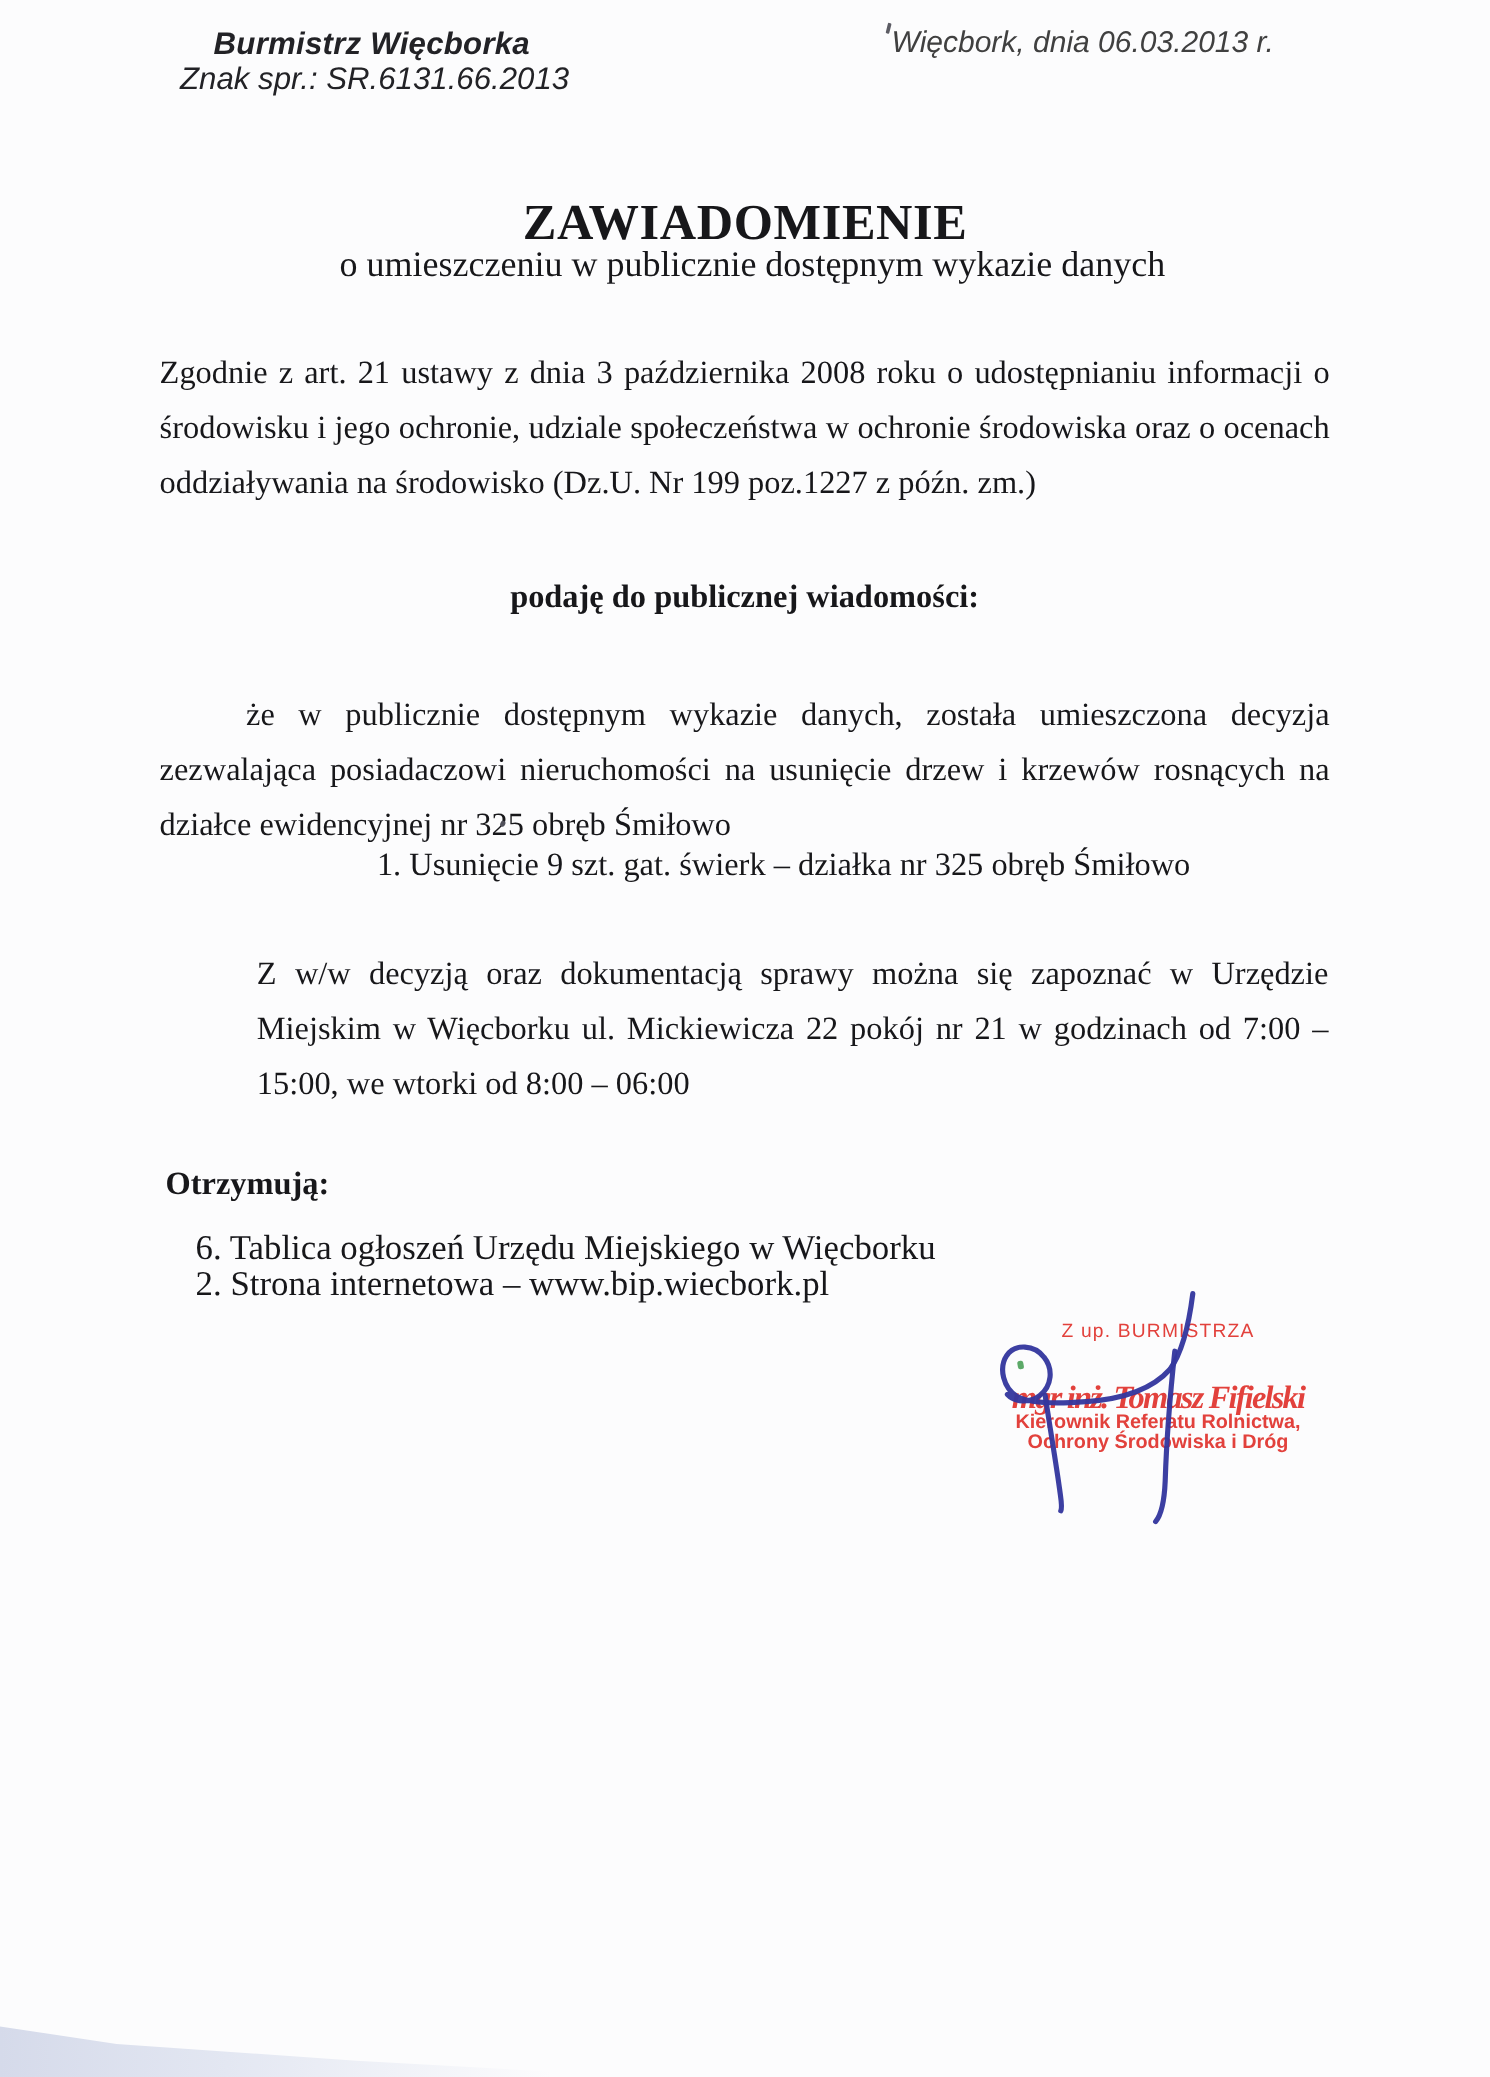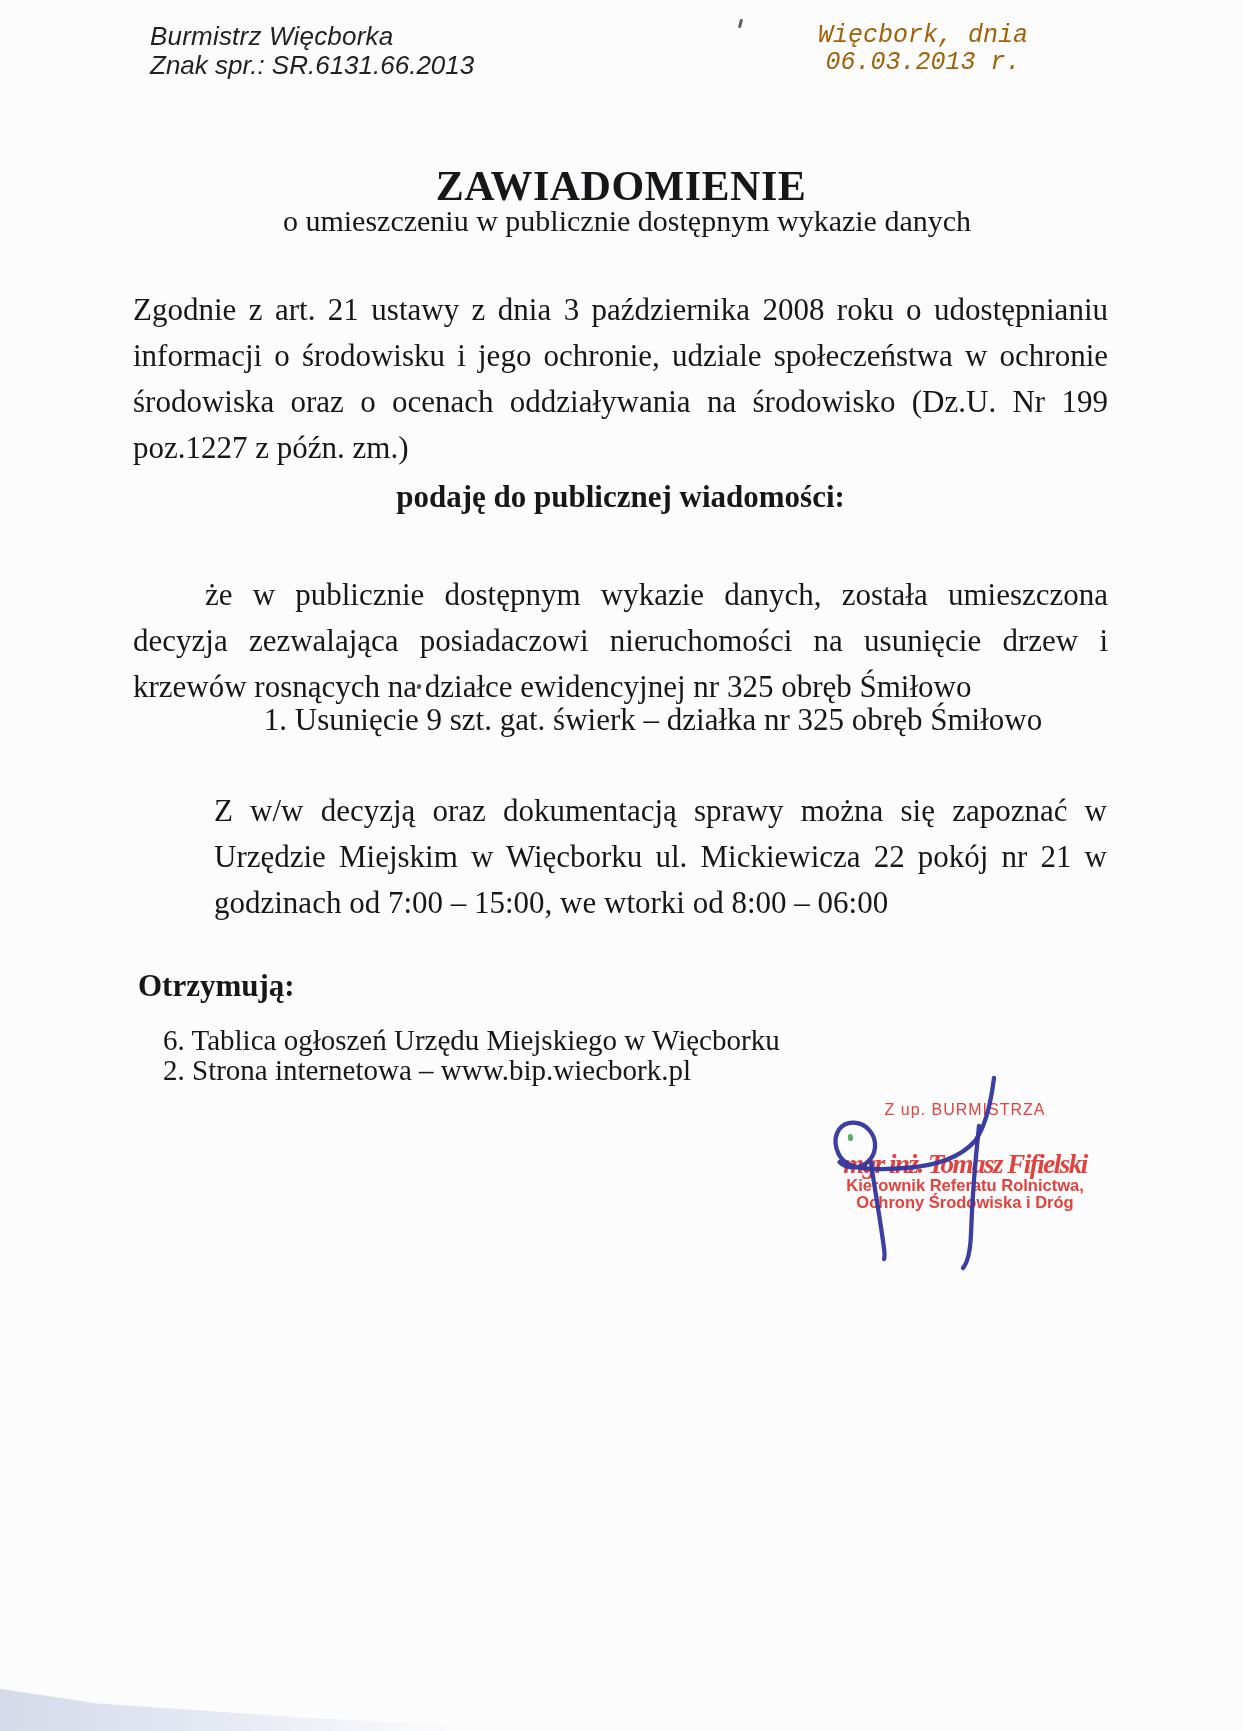--- a/index.html
+++ b/index.html
@@ -12,38 +12,38 @@
     color:var(--text-black,#17171a);
     font-family:"Liberation Serif", serif;
   }
   .abs{position:absolute;}
   
   .hdr-left{
     left:150px;top:22px;width:500px;
     font-family:"Liberation Sans", sans-serif;
     font-style:italic;font-size:26px;line-height:29px;color:#222226;
   }
-  .hdr-left .sender{font-weight:normal;letter-spacing:.2px;}
+  .hdr-left .sender{font-weight:bold;letter-spacing:.2px;margin-left:28px;}
   .hdr-right{
     left:743px;top:22px;width:360px;
-    font-family:Liberation Mono, monospace;
-    font-style:italic;font-size:25px;line-height:27px;color:#a16207;text-align:center;
+    font-family:Liberation Sans, sans-serif;
+    font-style:italic;font-size:25px;line-height:27px;color:#404040;
   }
   
   .doc-title{
     left:0;top:164px;width:1242px;text-align:center;
     font-size:42px;font-weight:bold;letter-spacing:.5px;line-height:44px;
   }
   .doc-subtitle{
     left:6px;top:205px;width:1242px;text-align:center;
     font-size:30px;line-height:32px;
   }
   
   .para{
-    font-size:31px;line-height:46px;
+    font-size:27px;line-height:46px;
     text-align:justify;
   }
   .p-legal{left:133px;top:287px;width:975px;}
   .p-announce-h{left:133px;top:474px;width:975px;text-align:center;font-weight:bold;}
   .p-body{left:133px;top:532px;width:975px;text-indent:72px;margin-top:40px;}
   .p-item{left:173px;top:704px;width:960px;text-align:center;line-height:32px;}
   .p-info{left:214px;top:788px;width:893px;}
   .p-dist-h{left:138px;top:970px;width:500px;font-weight:bold;text-align:left;line-height:32px;}
   .p-dist-items{left:163px;top:1026px;width:800px;text-align:left;line-height:29.5px;font-size:29px;}
   

